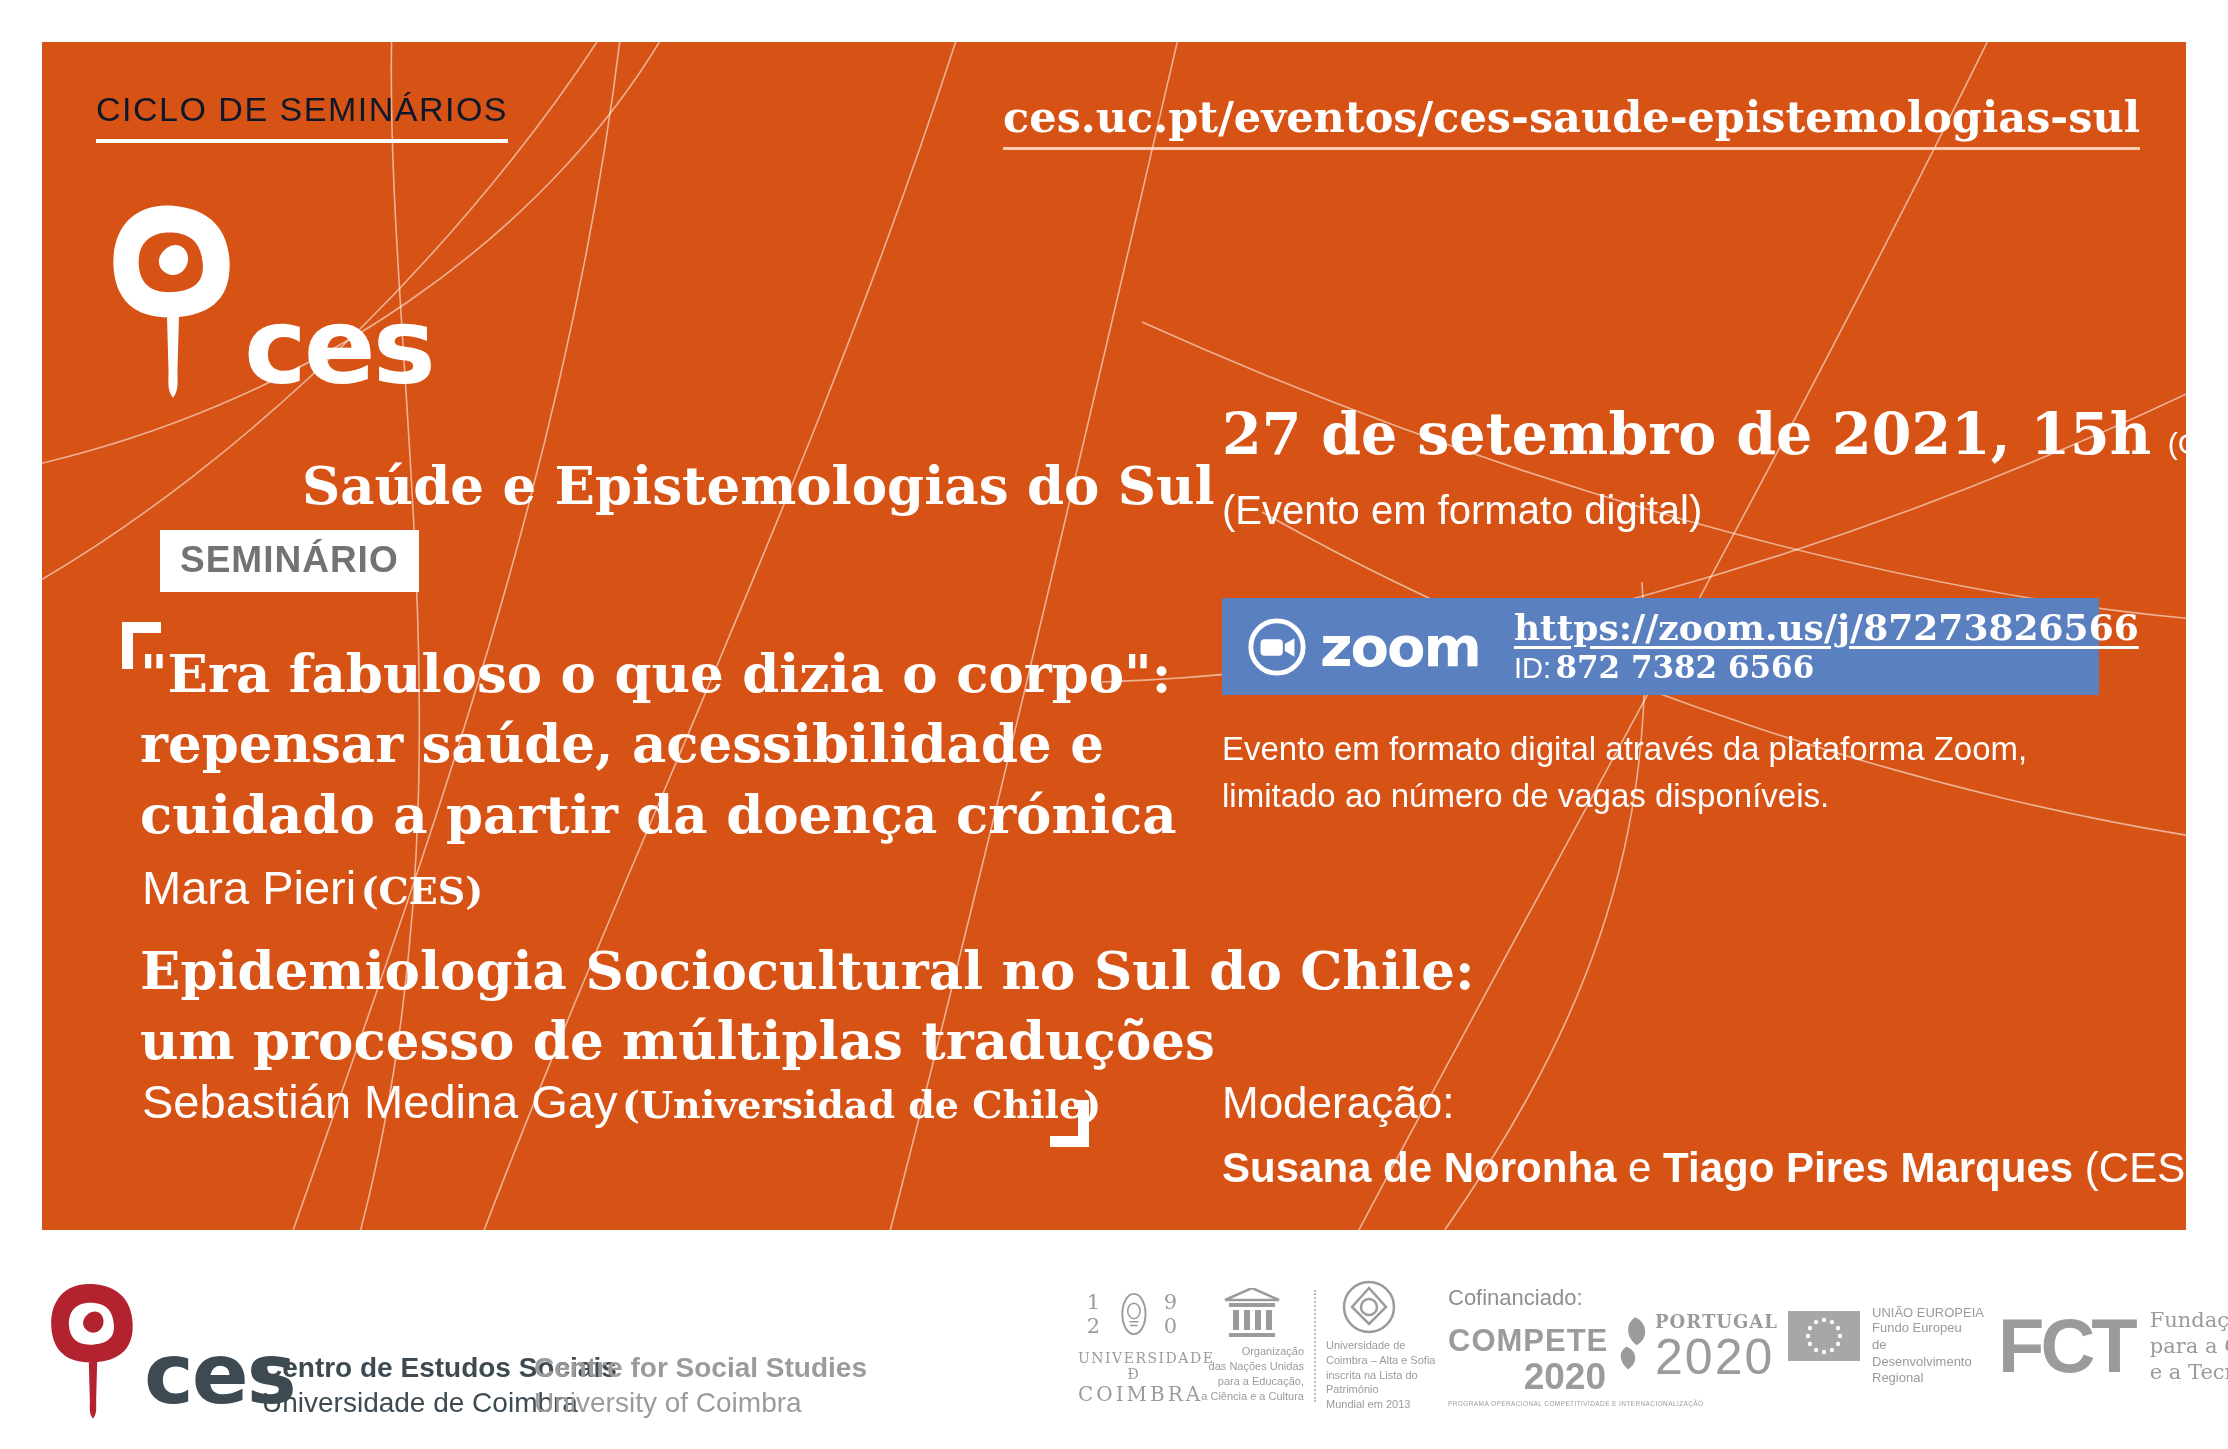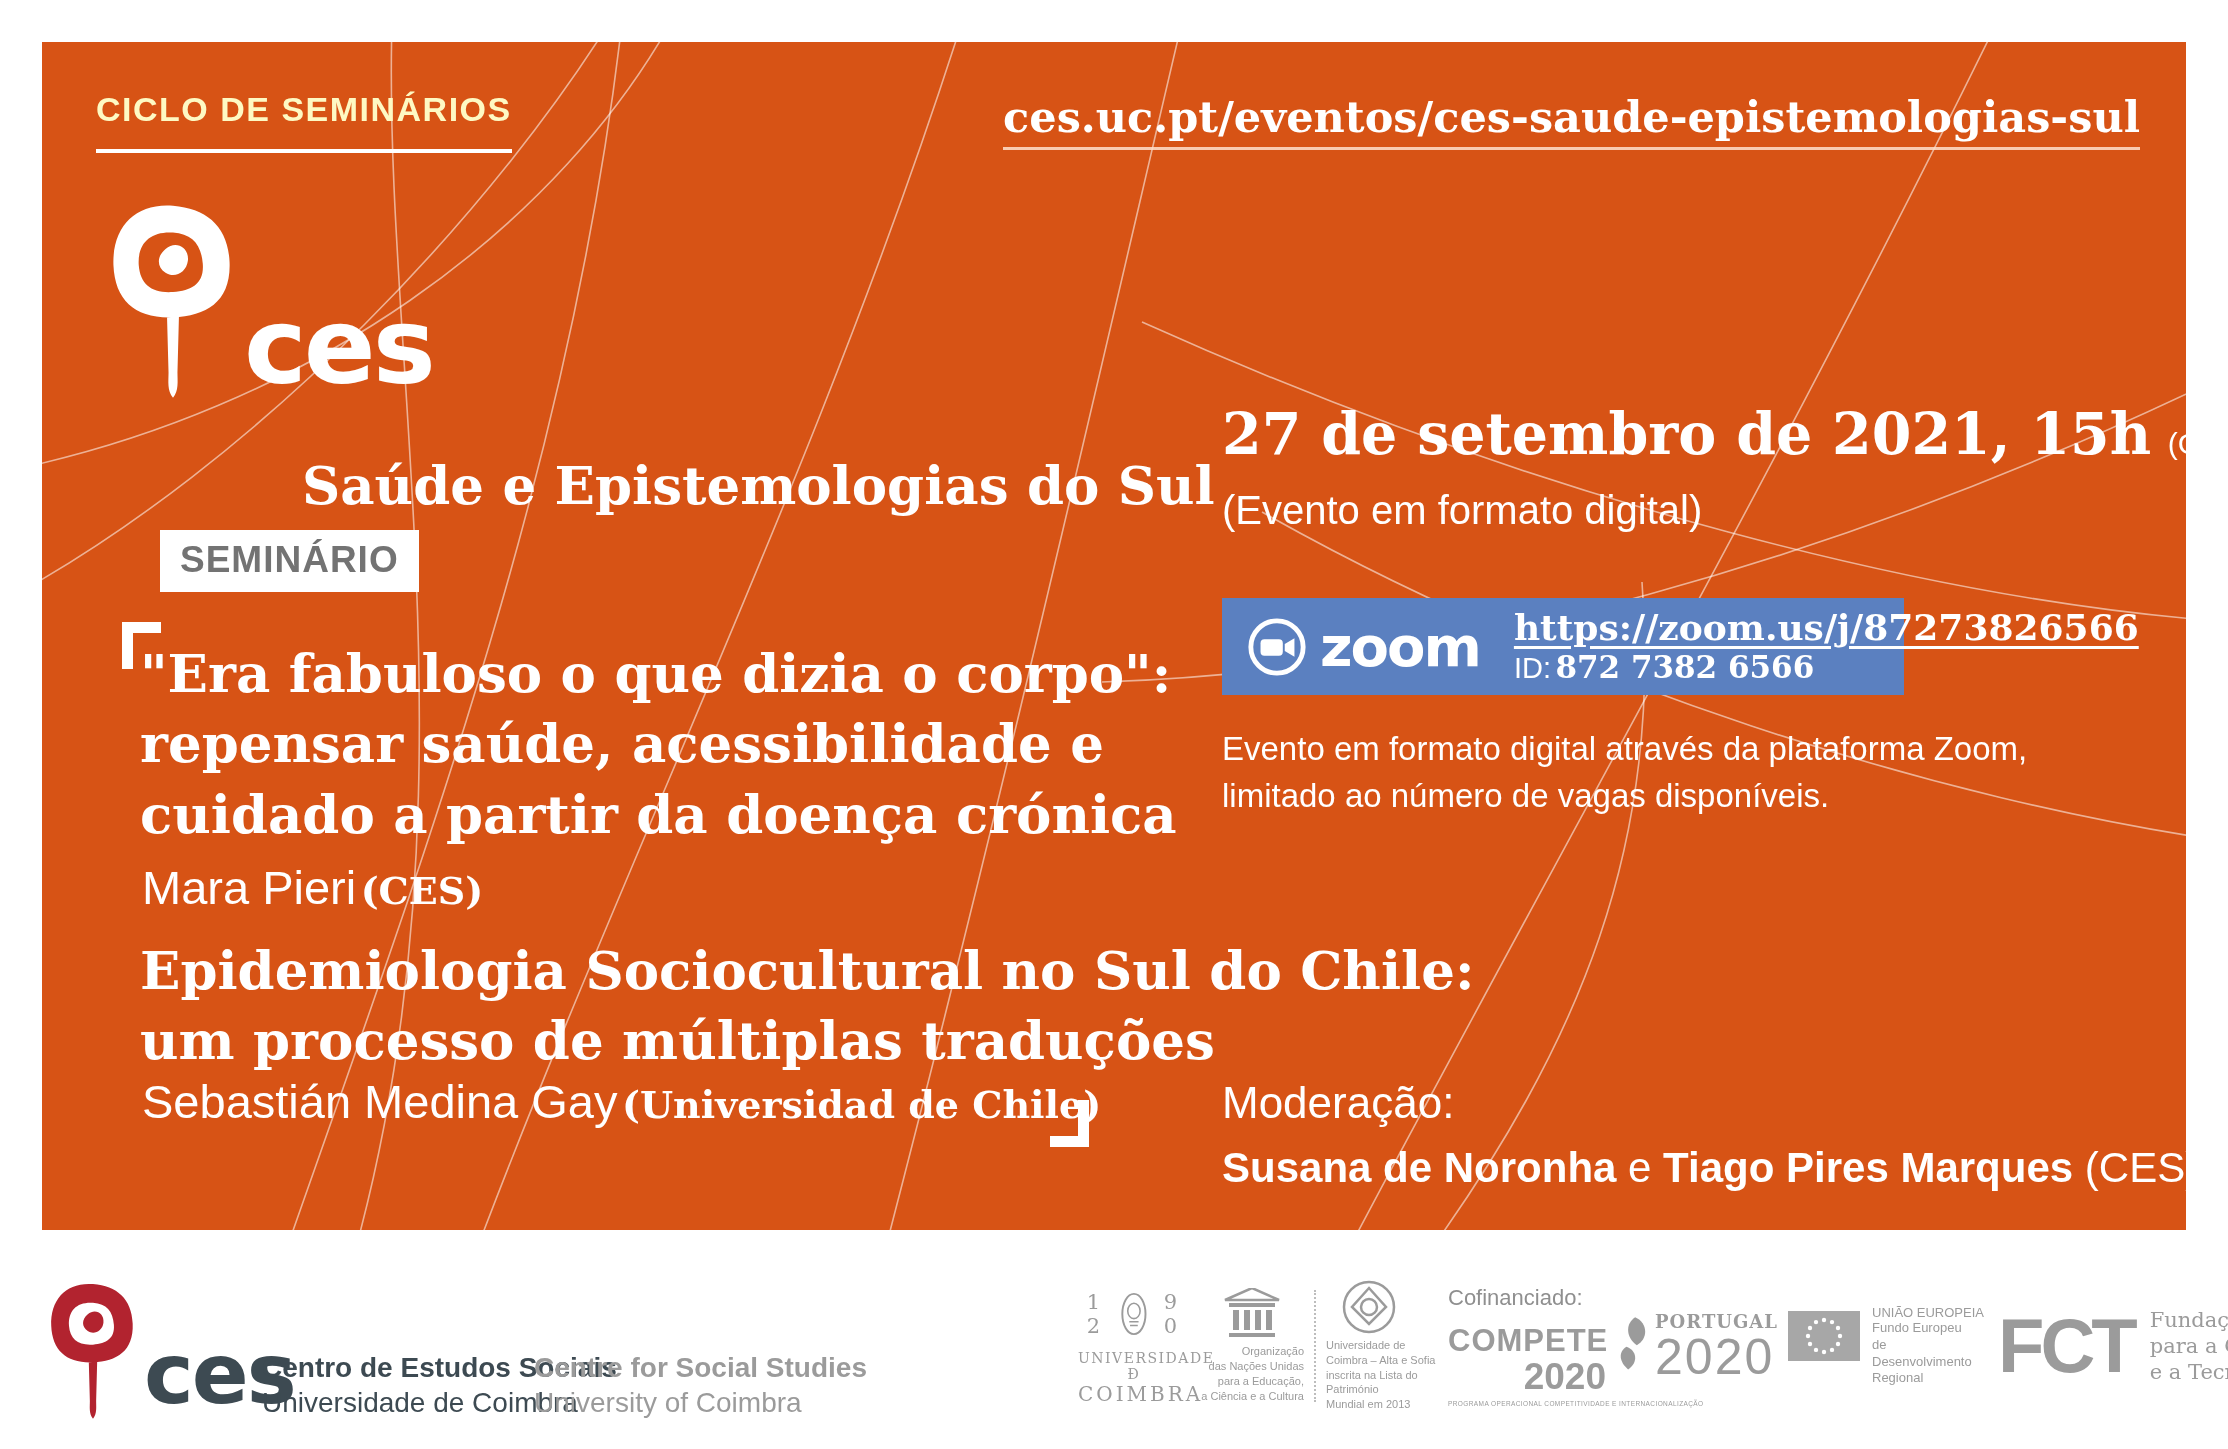--- a/index.html
+++ b/index.html
@@ -2,22 +2,22 @@
 <html><head>
 <meta charset="utf-8">
 <style>
   html,body{margin:0;padding:0;}
   body{width:2228px;height:1449px;background:#ffffff;position:relative;overflow:hidden;
        font-family:"Liberation Sans",sans-serif;}
   .poster{position:absolute;left:42px;top:42px;width:2144px;height:1188px;background:#d75315;overflow:hidden;}
   .curves{position:absolute;left:0;top:0;width:100%;height:100%;}
   .curves path{fill:none;stroke:rgba(255,255,255,0.55);stroke-width:1.6;}
 
-  .kicker{position:absolute;left:54px;top:48px;color:#fef9c3;font-size:34px;font-weight:700;
-          letter-spacing:1.5px;padding-bottom:20px;border-bottom:4px solid #fff;width:fit-content;}
+  .kicker{position:absolute;left:54px;top:48px;color:#0f172a;font-size:34px;font-weight:400;
+          letter-spacing:1.5px;padding-bottom:10px;border-bottom:4px solid #fff;width:fit-content;}
   .url{position:absolute;top:50px;right:46px;color:#fff;font-family:"DejaVu Serif",serif;font-weight:700;
        font-size:43px;text-decoration:none;border-bottom:3px solid rgba(255,225,205,0.85);padding-bottom:5px;}
 
   .logo-mark{position:absolute;left:64px;top:150px;width:134px;height:224px;color:#fff;}
   .logo-word{position:absolute;left:202px;top:252px;font-family:"DejaVu Sans",sans-serif;font-size:106px;
              font-weight:600;color:#fff;letter-spacing:-3px;line-height:1;}
   .series-title{position:absolute;left:260px;top:412px;color:#fff;font-family:"DejaVu Serif",serif;
                 font-weight:700;font-size:53px;}
 
   .date-line{position:absolute;left:1180px;top:358px;color:#fff;white-space:nowrap;}
@@ -36,21 +36,21 @@
   .talk-title{position:absolute;color:#fff;font-family:"DejaVu Serif",serif;font-weight:700;
               font-size:53px;line-height:1.33;white-space:pre-line;}
   .t1{left:98px;top:596px;}
   .t2{left:98px;top:893px;}
   .speaker{position:absolute;color:#fff;white-space:nowrap;}
   .s1{left:100px;top:818px;}
   .s2{left:100px;top:1032px;}
   .sp-name{font-size:47px;font-weight:400;}
   .sp-aff{font-family:"DejaVu Serif",serif;font-weight:700;font-size:38px;}
 
-  .zoom-panel{position:absolute;left:1180px;top:556px;width:682px;height:97px;background:#5b80c0;
+  .zoom-panel{position:absolute;left:1180px;top:556px;width:877px;height:97px;background:#5b80c0;
               display:flex;align-items:center;}
   .zoom-logo{display:flex;align-items:center;margin-left:24px;}
   .zoom-icon{width:62px;height:62px;}
   .zoom-word{font-family:"DejaVu Sans",sans-serif;font-size:56px;font-weight:700;color:#fff;
              letter-spacing:-2px;margin-left:12px;line-height:1;}
   .zoom-link-block{margin-left:34px;line-height:1.15;}
   .zoom-link{display:block;color:#fff;font-family:"DejaVu Serif",serif;font-weight:700;font-size:36px;
              text-underline-offset:6px;}
   .zoom-id{color:#fff;margin-top:2px;}
   .id-label{font-size:29px;font-weight:300;}

